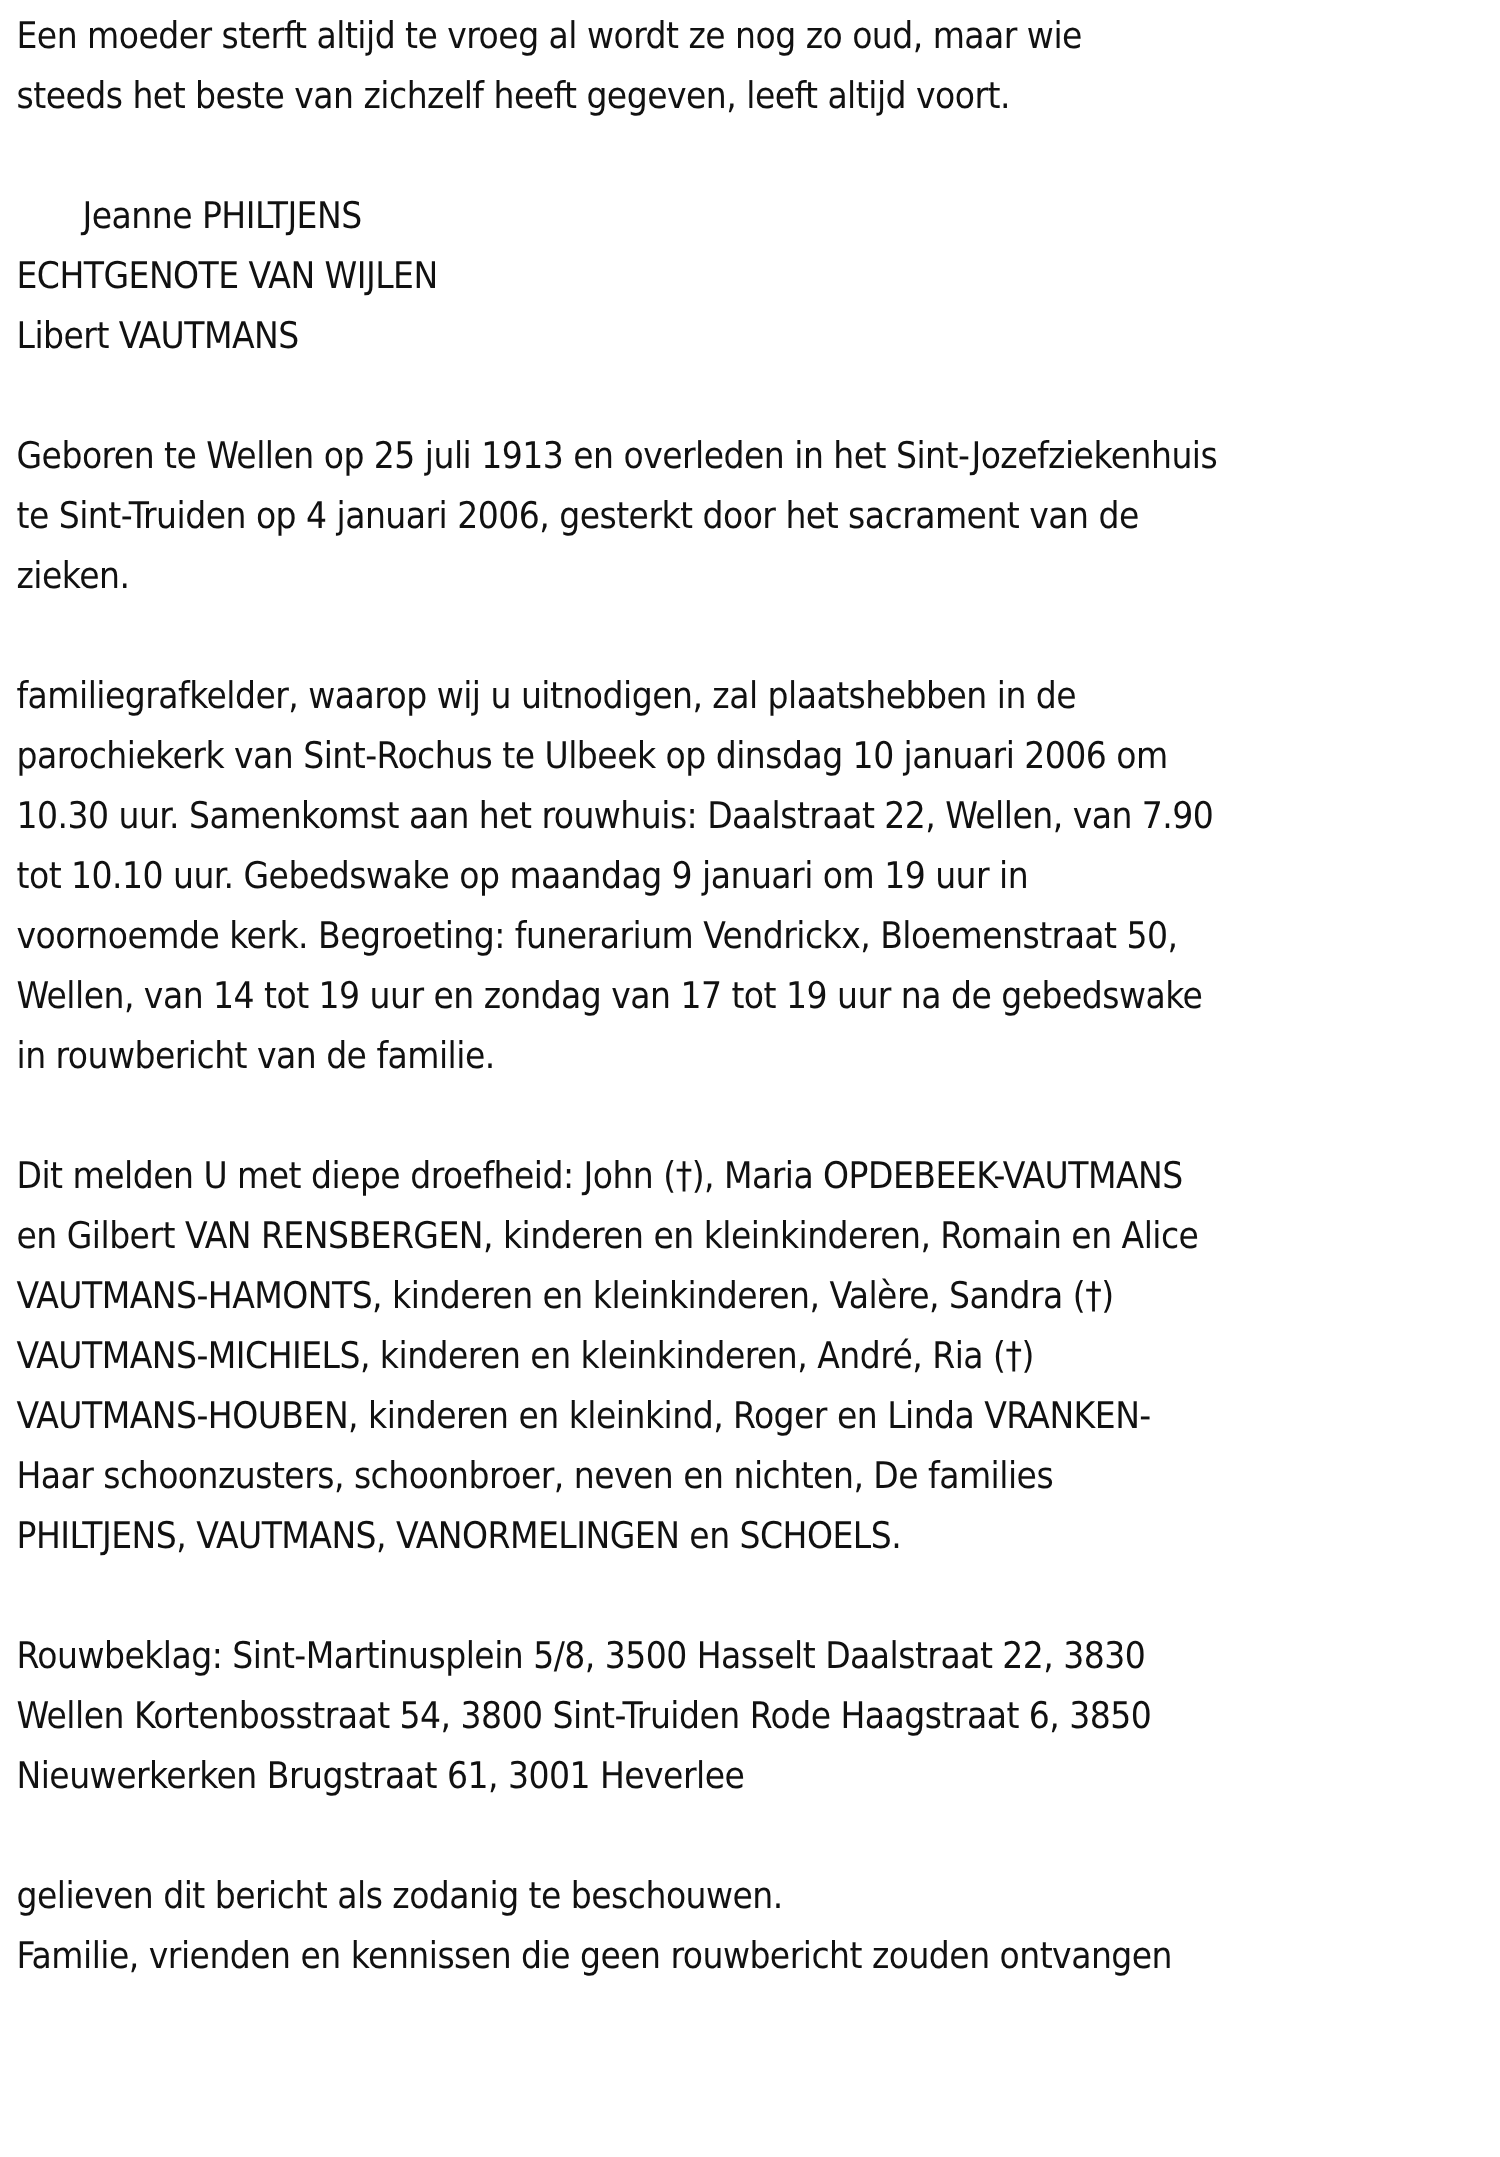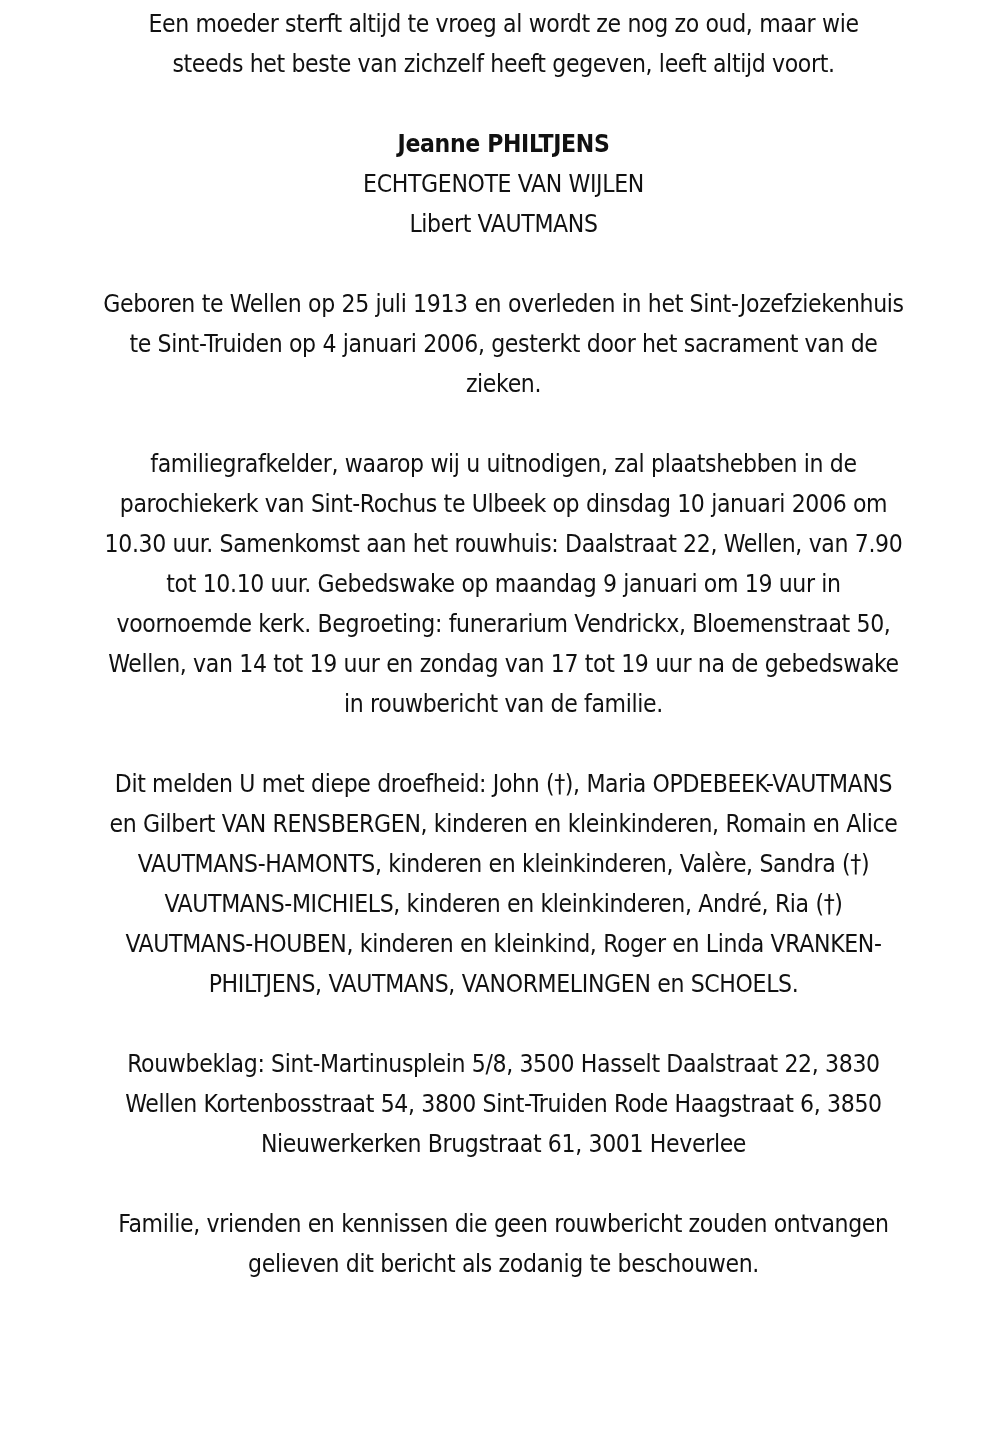--- a/index.html
+++ b/index.html
@@ -15,31 +15,31 @@
       font-family: "DejaVu Sans", "Liberation Sans", sans-serif;
     }
     .doc {
       padding: 4px 0 0 11px;
       width: 985px;
       font-size: 24.5px;
       line-height: 40px;
       letter-spacing: -0.35px;
       word-spacing: 0px;
       font-stretch: condensed;
-      text-align: center;
     }
     .para {
       margin: 0 0 40px 0;
     }
     .line {
       display: block;
       white-space: nowrap;
     }
     .bold {
-      font-weight: bold;
+      font-weight: normal;
+      margin-left: 44px;
     }
   </style>
 </head>
 <body>
 
 <div class="doc">
 
   <div class="para">
     <span class="line">Een moeder sterft altijd te vroeg al wordt ze nog zo oud, maar wie</span>
     <span class="line">steeds het beste van zichzelf heeft gegeven, leeft altijd voort.</span>
@@ -66,27 +66,28 @@
     <span class="line">Wellen, van 14 tot 19 uur en zondag van 17 tot 19 uur na de gebedswake</span>
     <span class="line">in rouwbericht van de familie.</span>
   </div>
 
   <div class="para">
     <span class="line">Dit melden U met diepe droefheid: John (†), Maria OPDEBEEK-VAUTMANS</span>
     <span class="line">en Gilbert VAN RENSBERGEN, kinderen en kleinkinderen, Romain en Alice</span>
     <span class="line">VAUTMANS-HAMONTS, kinderen en kleinkinderen, Valère, Sandra (†)</span>
     <span class="line">VAUTMANS-MICHIELS, kinderen en kleinkinderen, André, Ria (†)</span>
     <span class="line">VAUTMANS-HOUBEN, kinderen en kleinkind, Roger en Linda VRANKEN-</span>
+    <span class="line">Haar schoonzusters, schoonbroer, neven en nichten, De families</span>
     <span class="line">PHILTJENS, VAUTMANS, VANORMELINGEN en SCHOELS.</span>
   </div>
 
   <div class="para">
     <span class="line">Rouwbeklag: Sint-Martinusplein 5/8, 3500 Hasselt Daalstraat 22, 3830</span>
     <span class="line">Wellen Kortenbosstraat 54, 3800 Sint-Truiden Rode Haagstraat 6, 3850</span>
     <span class="line">Nieuwerkerken Brugstraat 61, 3001 Heverlee</span>
   </div>
 
   <div class="para">
+    <span class="line">gelieven dit bericht als zodanig te beschouwen.</span>
     <span class="line">Familie, vrienden en kennissen die geen rouwbericht zouden ontvangen</span>
-    <span class="line">gelieven dit bericht als zodanig te beschouwen.</span>
   </div>
 
 </div>
 
 </body></html>

